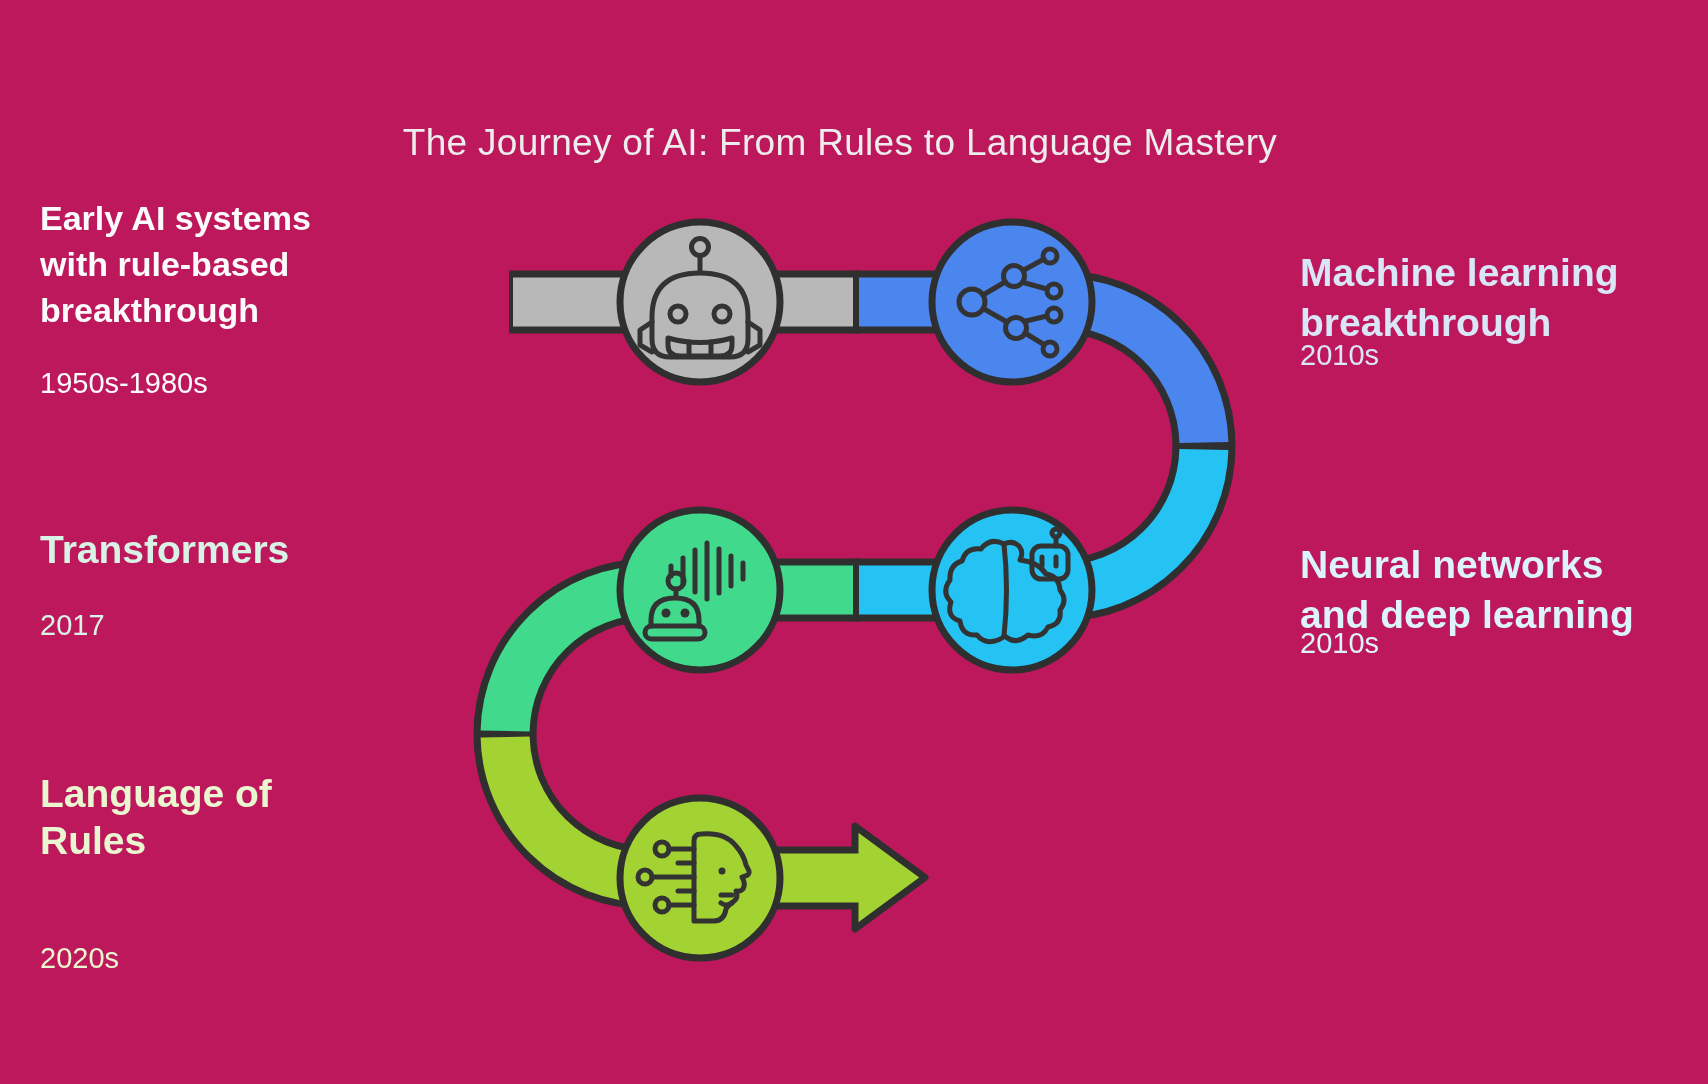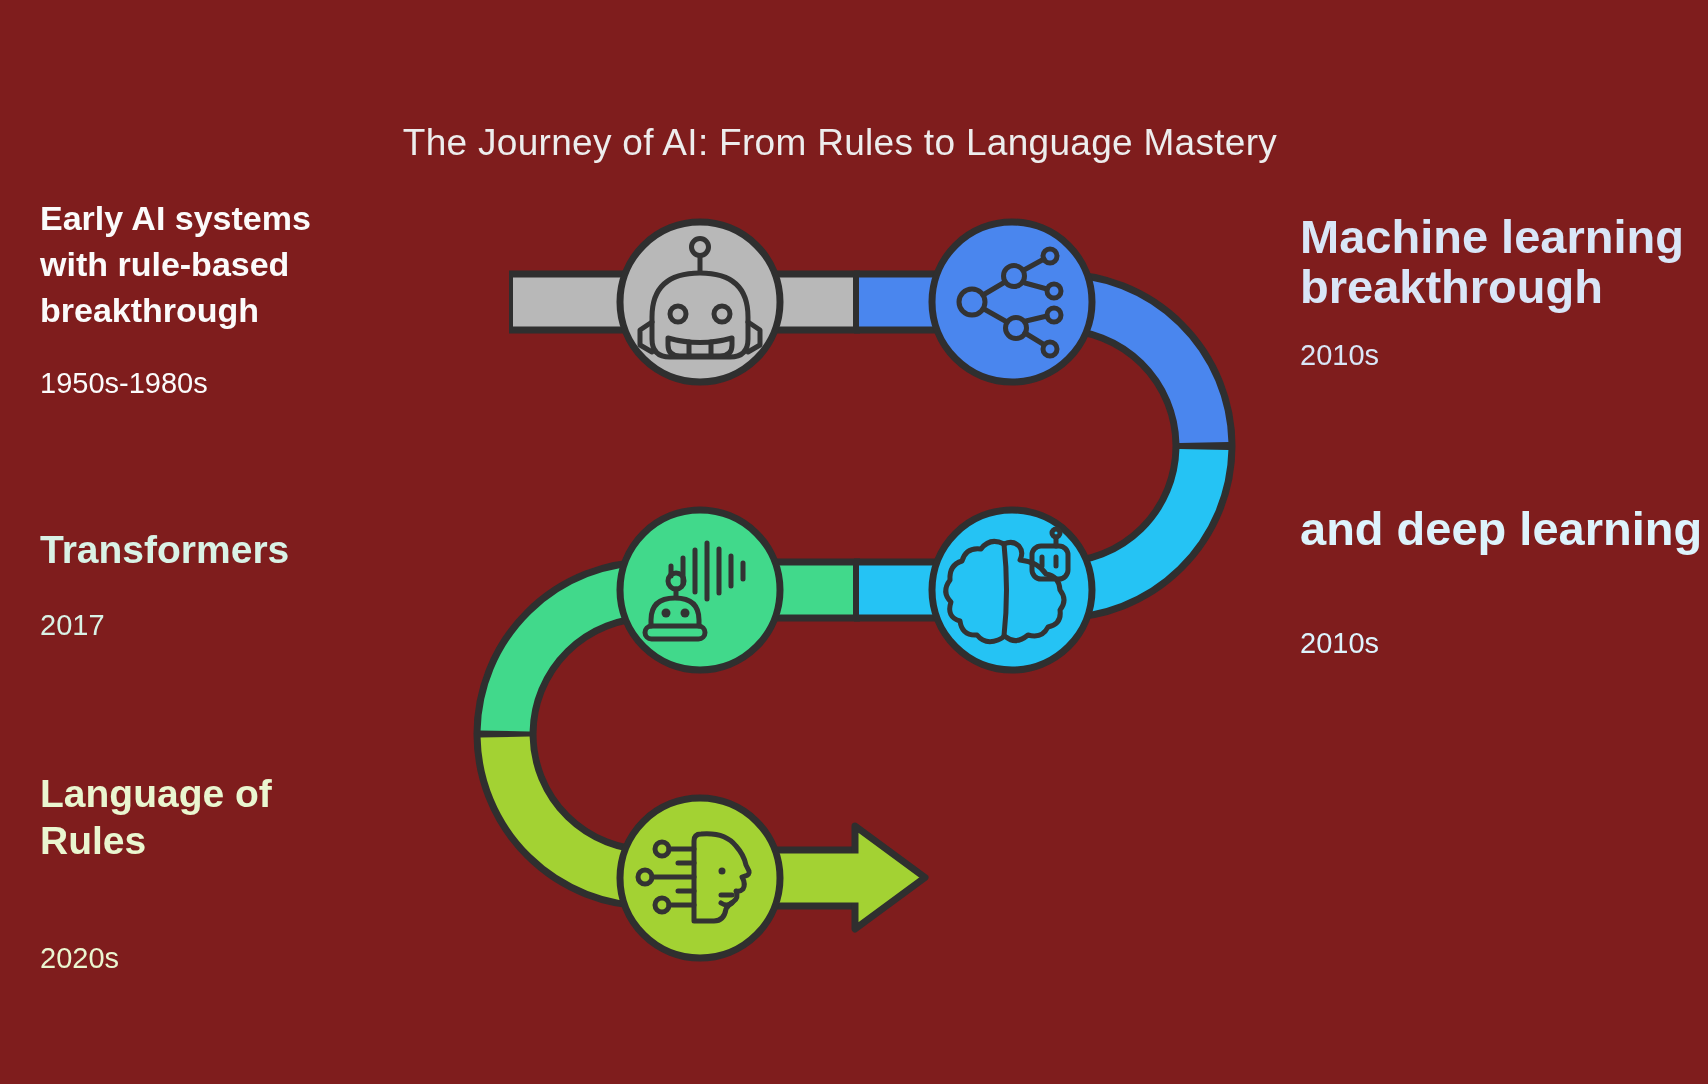--- a/index.html
+++ b/index.html
@@ -1,33 +1,33 @@
 <!DOCTYPE html>
 <html><head>
 <meta charset="utf-8">
 <style>
   * { margin:0; padding:0; box-sizing:border-box; }
   html, body { background:#000; }
   #canvas {
     position:relative; width:1708px; height:1084px;
-    background:#7f1d1d; overflow:hidden;
+    background:#be185d; overflow:hidden;
     font-family:"Liberation Sans", sans-serif;
   }
   .abs { position:absolute; }
   .title {
     left:340px; top:122px; width:1000px; text-align:center;
     font-size:37px; font-weight:400; color:#ededed; letter-spacing:0.3px;
     white-space:nowrap;
   }
   .left-col  { left:40px;  width:365px; }
   .right-col { left:1300px; width:380px; text-align:left; }
   .hd { font-weight:700; }
   .hd-sm   { font-size:34px; line-height:46px; }
   .hd-lg   { font-size:39px; line-height:47px; }
-  .hd-lg-r { font-size:47px; line-height:50px; }
+  .hd-lg-r { font-size:39px; line-height:50px;margin-top:36px; }
   .date { font-size:29px; font-weight:400; line-height:32px; }
   .c-white { color:#fbfbfb; }
   .c-blue  { color:#d9e6f7; }
   .c-cyan  { color:#ddf3fc; }
   .c-mint  { color:#d9f2e6; }
   .c-pale  { color:#eaf6d0; }
   .nowrap { white-space:nowrap; }
   svg { display:block; }
 </style>
 </head>
@@ -138,17 +138,18 @@
   </div>
   <div class="abs left-col date c-pale" style="top:942px">2020s</div>
 
   <div class="abs right-col hd hd-lg-r c-blue" style="top:212px">
     <div class="nowrap">Machine learning</div>
     <div class="nowrap">breakthrough</div>
   </div>
   <div class="abs right-col date c-blue" style="top:339px">2010s</div>
 
   <div class="abs right-col hd hd-lg-r c-cyan" style="top:504px">
+    <div class="nowrap">Neural networks</div>
     <div class="nowrap">and deep learning</div>
   </div>
   <div class="abs right-col date c-cyan" style="top:627px">2010s</div>
 
 </div>
 
 </body></html>

